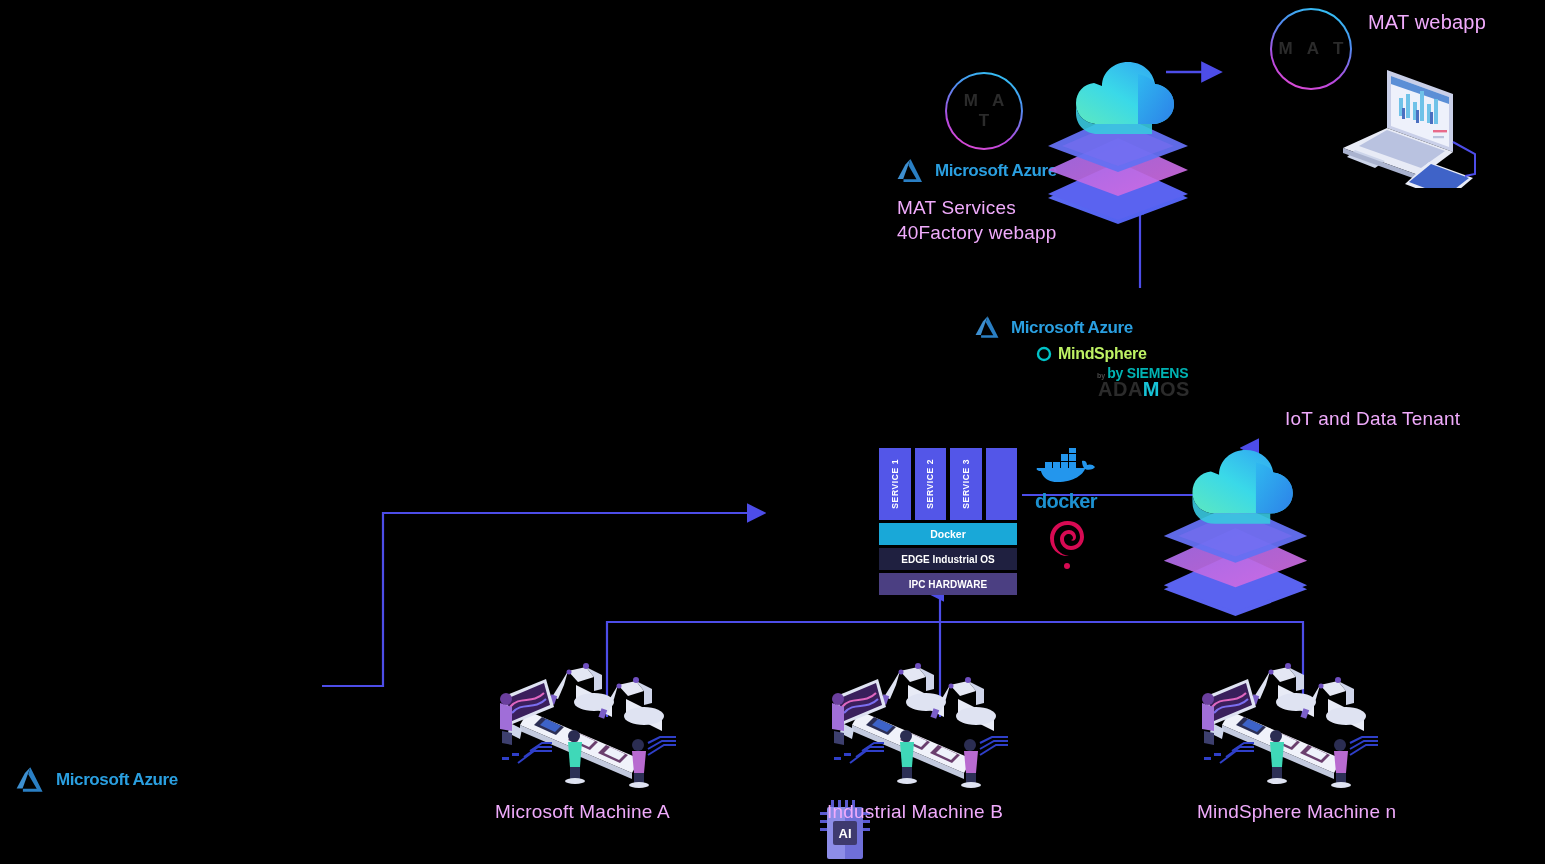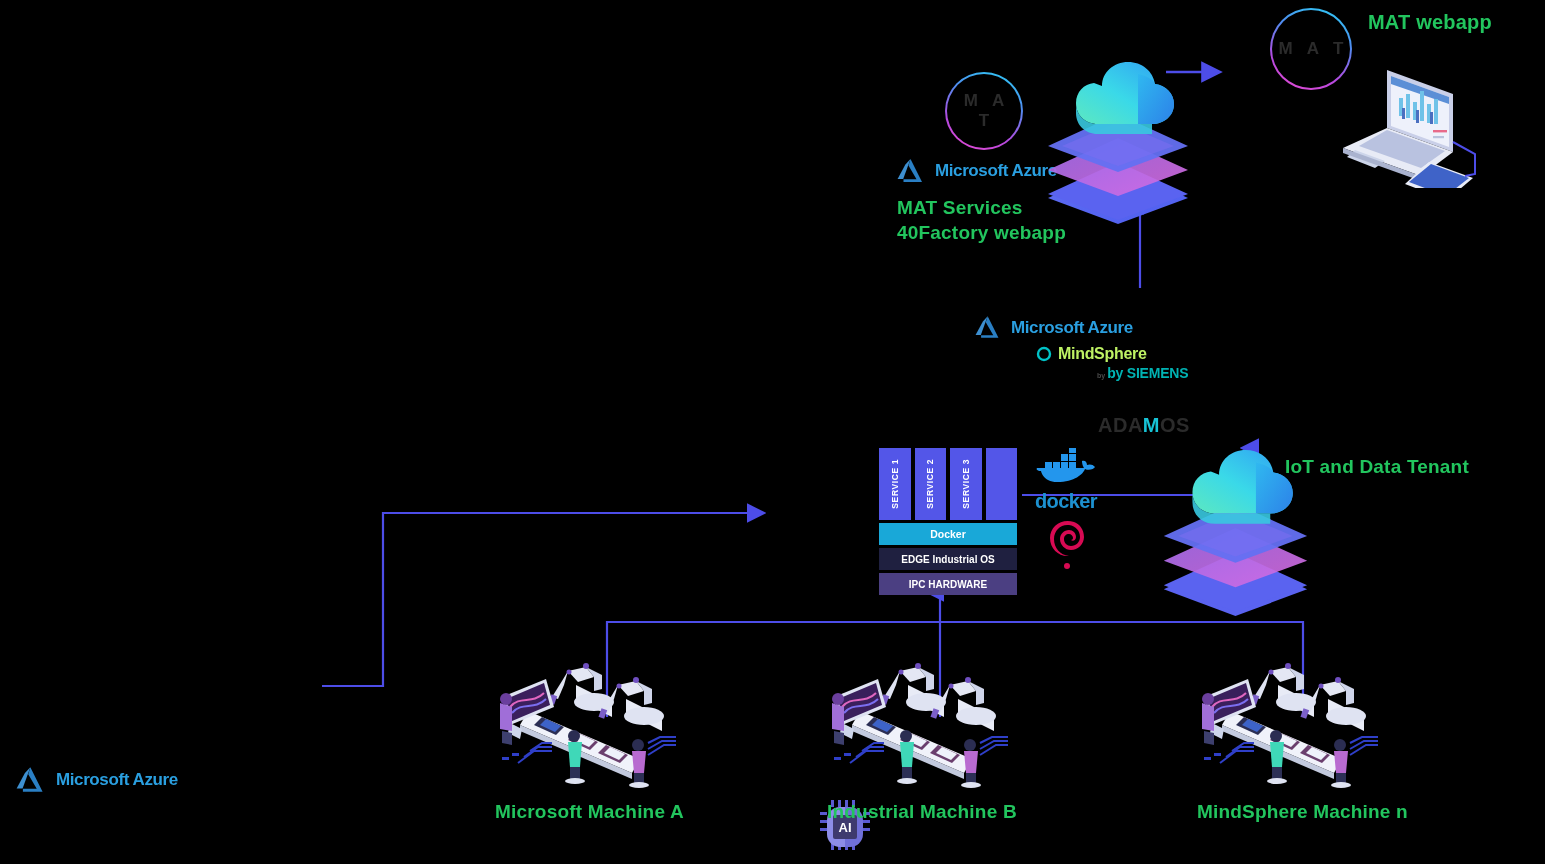--- a/index.html
+++ b/index.html
@@ -12,23 +12,23 @@
   }
   #stage {
     position: relative;
     width: 1545px; height: 864px;
     background: #000;
   }
   .abs { position: absolute; }
 
   
   .label {
-    color: #22c55e;
+    color: #f0abfc;
     font-size: 19px;
-    font-weight: 700;
+    font-weight: 400;
     letter-spacing: 0.2px;
     white-space: nowrap;
     line-height: 1.28;
   }
   .label.big { font-size: 20px; }
 
   
   .mat-ring {
     border-radius: 50%;
     display: flex; align-items: center; justify-content: center;
@@ -91,23 +91,23 @@
     display: flex; align-items: center; justify-content: center;
     color: #fff; font-size: 10.5px; font-weight: 600;
   }
   .bar.docker { background: #19a8d8; }
   .bar.os     { background: #1f2040; font-size: 10px; }
   .bar.hw     { background: #4b3f82; font-size: 10px; font-weight: 700; }
 
   
   .chip { position: relative; width: 50px; height: 50px; }
   .chip-core {
-    position: absolute; left: 7px; top: 7px; width: 36px; height: 40px;
+    position: absolute; left: 7px; top: 7px; width: 36px; height: 52px;
     background: linear-gradient(90deg,#8d8de8 0%,#8d8de8 50%,#6f6fd8 50%,#6f6fd8 100%);
-    border-radius: 13px;
+    border-radius: 2px;
     display:flex; align-items:center; justify-content:center;
   }
   .chip-in {
     width: 24px; height: 24px; border-radius: 2px;
     background: #3e3a6e;
     color: #fff; font-size: 13px; font-weight: 800;
     display:flex; align-items:center; justify-content:center;
   }
   .pin { position: absolute; background: #5a5ad0; }
 
@@ -257,25 +257,25 @@
   <div class="abs brandrow" style="left:1036px; top:345px;">
     <svg width="16" height="16" viewBox="0 0 16 16">
       <circle cx="8" cy="8" r="6" fill="none" stroke="#00c2c7" stroke-width="2.4"></circle>
     </svg>
     <span class="mindsphere-word">MindSphere</span>
   </div>
   <div class="abs" style="left:1097px; top:364px;">
     <span class="siemens-by">by </span><span class="siemens-word">by SIEMENS</span>
   </div>
 
-  <div class="abs adamos-word" style="left:1098px; top:378px;margin-top:36px;">
+  <div class="abs adamos-word" style="left:1098px; top:378px;">
     <span>ADA<span class="a2">M</span>OS</span>
   </div>
 
-  <div class="abs label" style="left:1285px; top:407px;margin-top:48px;">IoT and Data Tenant</div>
+  <div class="abs label" style="left:1285px; top:407px;">IoT and Data Tenant</div>
 
   <div class="abs cloudgrp" style="left:1150px; top:278px;">
     <svg width="175" height="172" viewBox="0 0 160 168">
       <path d="M78,108 L148,140 L78,166 L8,140 Z" fill="#5a63f0"></path>
       <path d="M78,104 L148,136 L78,162 L8,136 Z" fill="#5a63f0"></path>
       <path d="M78,80 L148,112 L78,138 L8,112 Z" fill="url(#lyA2)"></path>
       <path d="M78,56 L148,88 L78,114 L8,88 Z" fill="#6470f2" opacity="0.95"></path>
       <path d="M78,64 L134,88 L78,108 L22,88 Z" fill="#7b6ef0" opacity="0.55"></path>
       <g transform="translate(18,2)">
         <path d="M44,26 C44,12 56,2 70,2 C84,2 95,11 97,24 C108,25 116,34 116,44

